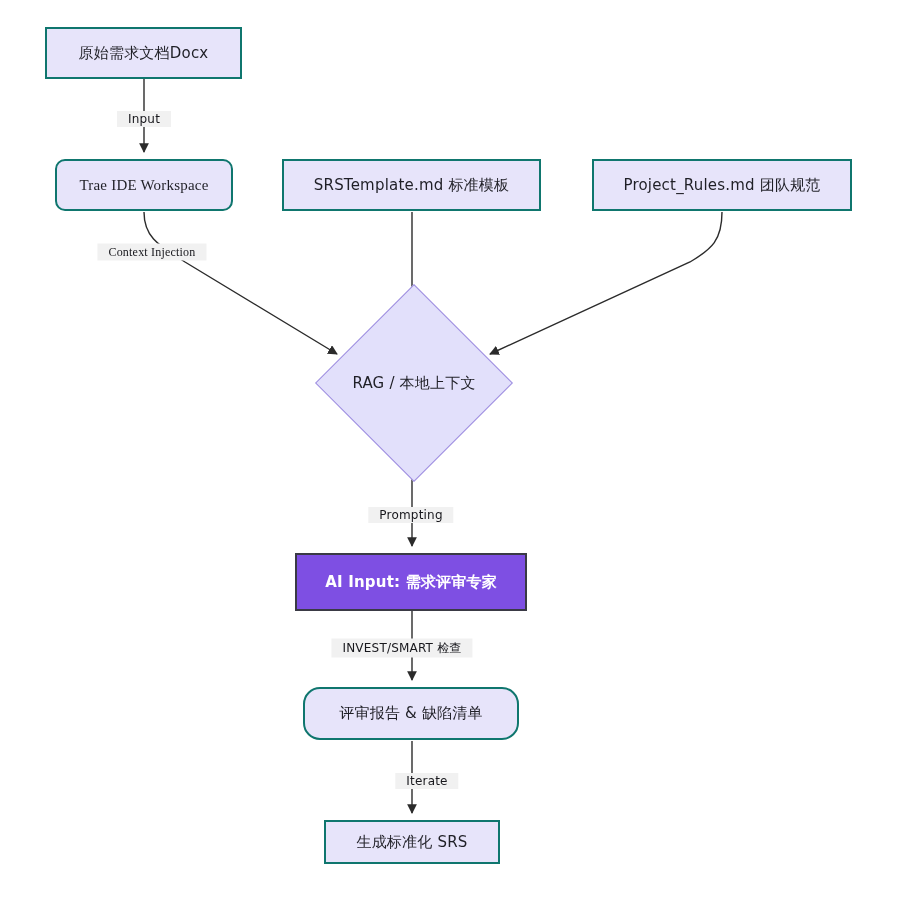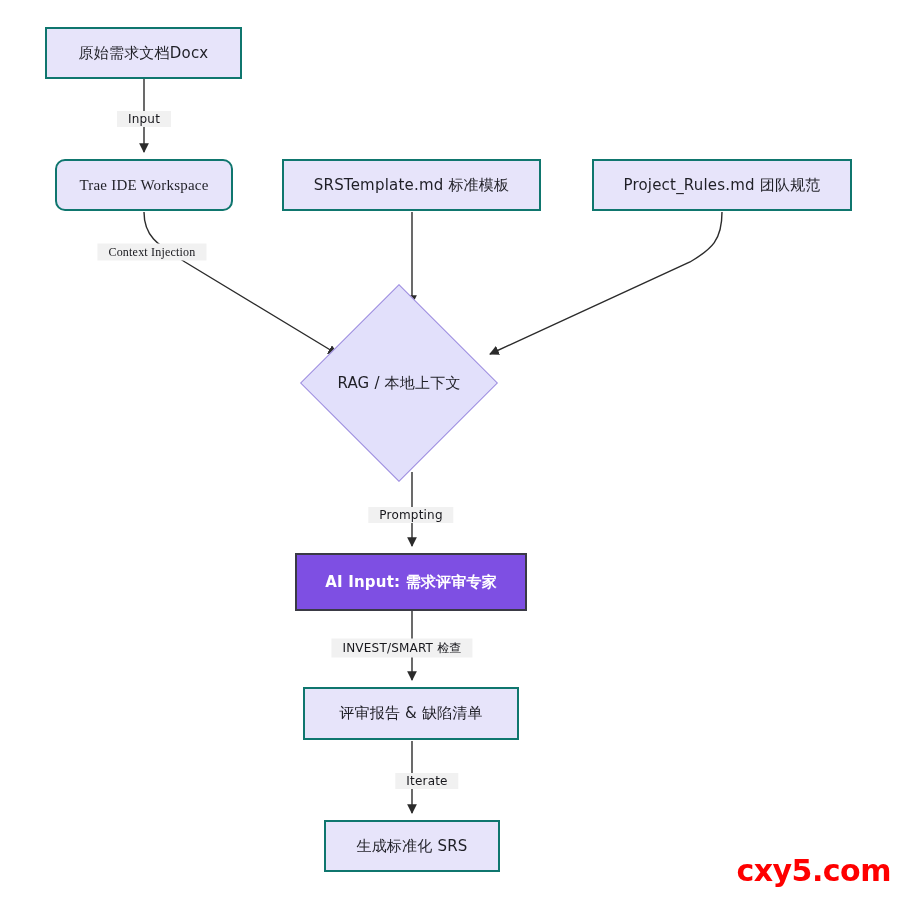--- a/index.html
+++ b/index.html
@@ -136,42 +136,41 @@
   </div>
 
   <div class="node" style="left:282px; top:159px; width:259px; height:52px;">
     <span>SRSTemplate.md 标准模板</span>
   </div>
 
   <div class="node" style="left:592px; top:159px; width:260px; height:52px;">
     <span>Project_Rules.md 团队规范</span>
   </div>
 
-  <div class="diamond-wrap" style="left:300px; top:284px; width:198px; height:198px;">
+  <div class="diamond-wrap" style="left:315px; top:284px; width:198px; height:198px;">
     <div class="diamond-shape"></div>
     <span class="diamond-label">RAG / 本地上下文</span>
   </div>
 
   <div class="node agent" style="left:295px; top:553px; width:232px; height:58px;">
     <span>AI Input: 需求评审专家</span>
   </div>
 
-  <div class="node" style="left:303px; top:687px; width:216px; height:53px;">
+  <div class="node" style="left:303px; top:687px; width:216px; height:53px;border-radius:17px;">
     <span>评审报告 &amp; 缺陷清单</span>
   </div>
 
-  <div class="node" style="left:324px; top:820px; width:176px; height:52px;">
+  <div class="node" style="left:324px; top:820px; width:176px; height:44px;">
     <span>生成标准化 SRS</span>
   </div>
 
   <div class="edge-label" style="left:144px; top:119px;">Input</div>
 
   <div class="edge-label" style="left:152px; top:252px;font-family:Liberation Serif, serif;">Context Injection</div>
 
   <div class="edge-label" style="left:411px; top:515px;">Prompting</div>
 
   <div class="edge-label" style="left:402px; top:648px;">INVEST/SMART 检查</div>
 
   <div class="edge-label" style="left:411px; top:781px;margin-left:16px;">Iterate</div>
 
-  <div class="watermark">cxy5.com</div>
 
 </div>
 
 </body></html>

